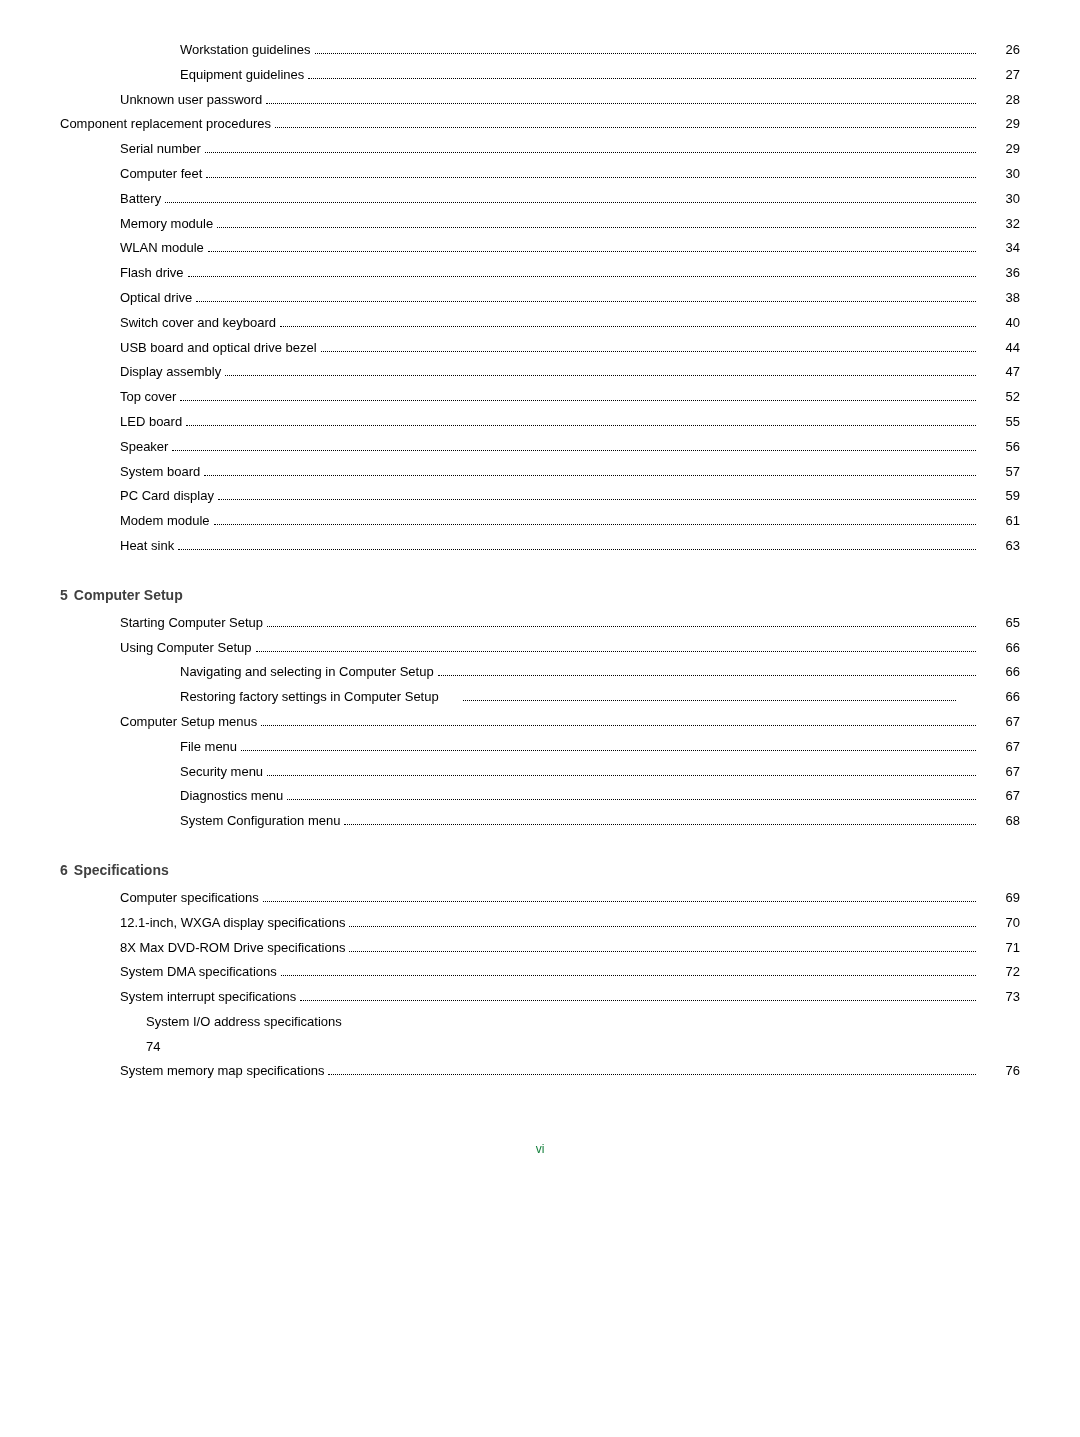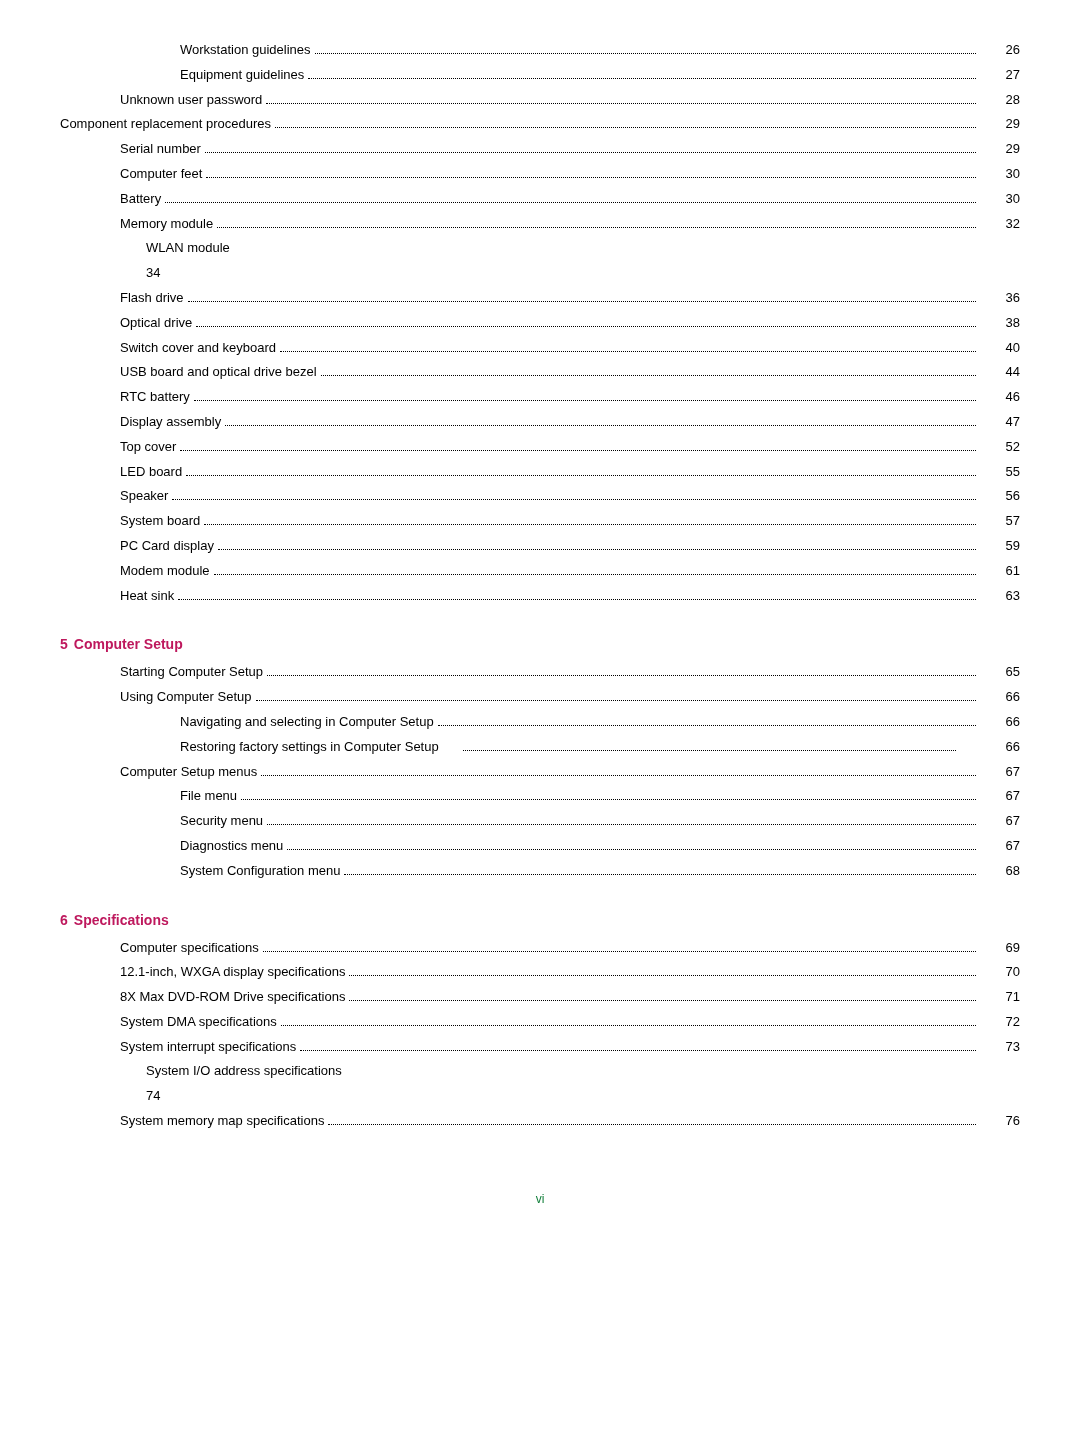--- a/index.html
+++ b/index.html
@@ -38,21 +38,21 @@
     }
 
     .toc-page {
       white-space: nowrap;
       flex-shrink: 0;
       margin-left: 26px;
     }
 
     .section-heading {
       font-weight: bold;
-      color: #be185d;
+      color: #404040;
       margin-top: 30px;
       margin-bottom: 10px;
       font-size: 14px;
     }
 
     .section-heading .section-number {
       margin-right: 6px;
     }
 
     .footer {
@@ -99,21 +99,21 @@
     <div class="toc-entry" style="padding-left: 60px;">
       <span class="toc-text">Battery</span>
       <span class="toc-dots"></span>
       <span class="toc-page">30</span>
     </div>
     <div class="toc-entry" style="padding-left: 60px;">
       <span class="toc-text">Memory module</span>
       <span class="toc-dots"></span>
       <span class="toc-page">32</span>
     </div>
-    <div class="toc-entry" style="padding-left: 60px; flex-direction: column;">
+    <div class="toc-entry" style="padding-left: 60px;">
       <span class="toc-text">WLAN module</span>
       <span class="toc-dots"></span>
       <span class="toc-page">34</span>
     </div>
     <div class="toc-entry" style="padding-left: 60px;">
       <span class="toc-text">Flash drive</span>
       <span class="toc-dots"></span>
       <span class="toc-page">36</span>
     </div>
     <div class="toc-entry" style="padding-left: 60px;">
@@ -123,25 +123,20 @@
     </div>
     <div class="toc-entry" style="padding-left: 60px;">
       <span class="toc-text">Switch cover and keyboard</span>
       <span class="toc-dots"></span>
       <span class="toc-page">40</span>
     </div>
     <div class="toc-entry" style="padding-left: 60px;">
       <span class="toc-text">USB board and optical drive bezel</span>
       <span class="toc-dots"></span>
       <span class="toc-page">44</span>
-    </div>
-    <div class="toc-entry" style="padding-left: 60px;">
-      <span class="toc-text">RTC battery</span>
-      <span class="toc-dots"></span>
-      <span class="toc-page">46</span>
     </div>
     <div class="toc-entry" style="padding-left: 60px;">
       <span class="toc-text">Display assembly</span>
       <span class="toc-dots"></span>
       <span class="toc-page">47</span>
     </div>
     <div class="toc-entry" style="padding-left: 60px;">
       <span class="toc-text">Top cover</span>
       <span class="toc-dots"></span>
       <span class="toc-page">52</span>

